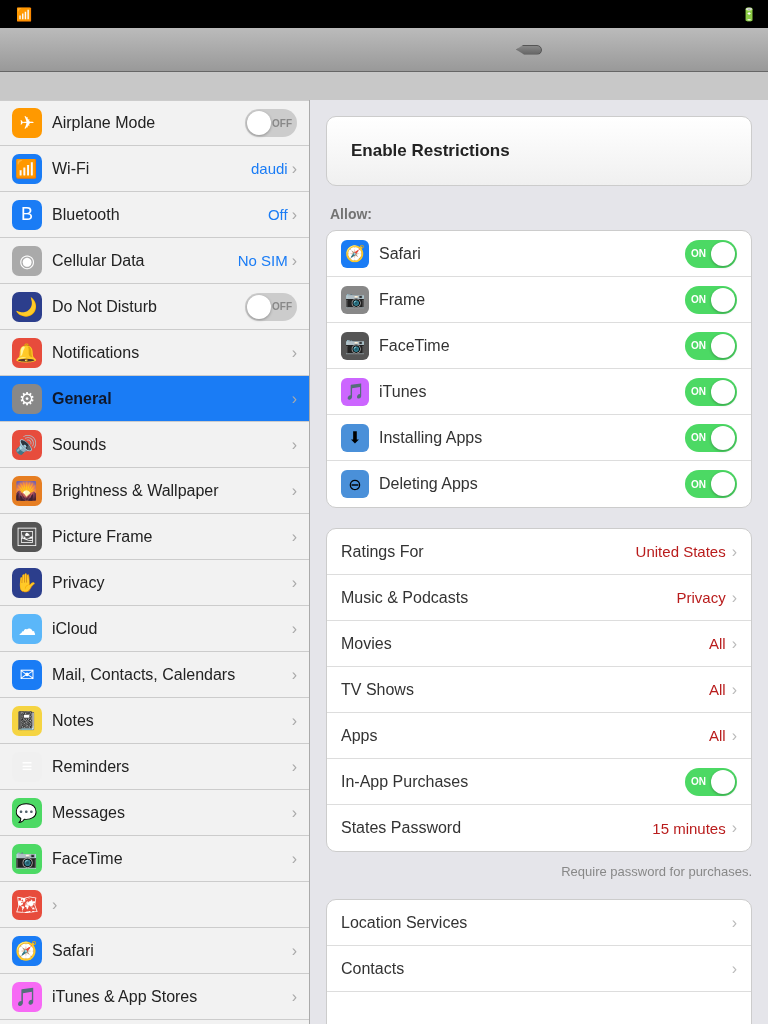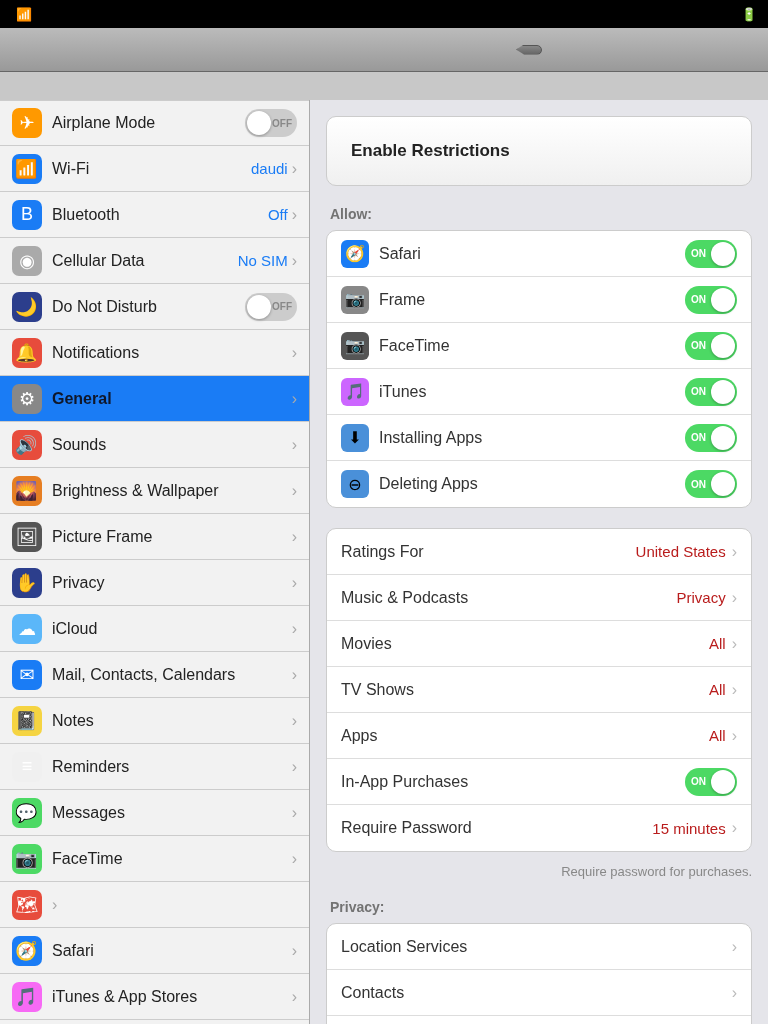--- a/index.html
+++ b/index.html
@@ -474,27 +474,26 @@
           <span class="row-value">All</span>
           <span class="row-chevron">›</span>
         </div>
         <div class="group-row">
           <span class="row-label">In-App Purchases</span>
           <div class="toggle-on">
             <div class="knob"></div>
           </div>
         </div>
         <div class="group-row">
-          <span class="row-label">Require Password</span>
+          <span class="row-label">States Password</span>
           <span class="row-value">15 minutes</span>
           <span class="row-chevron">›</span>
         </div>
       </div>
       <div class="row-note" style="margin-top: -16px; margin-bottom: 16px;">Require password for purchases.</div>
-      <div class="section-label">Privacy:</div>
       <div class="group">
         <div class="group-row">
           <span class="row-label">Location Services</span>
           <span class="row-chevron">›</span>
         </div>
         <div class="group-row">
           <span class="row-label">Contacts</span>
           <span class="row-chevron">›</span>
         </div>
         <div class="group-row"></div>

